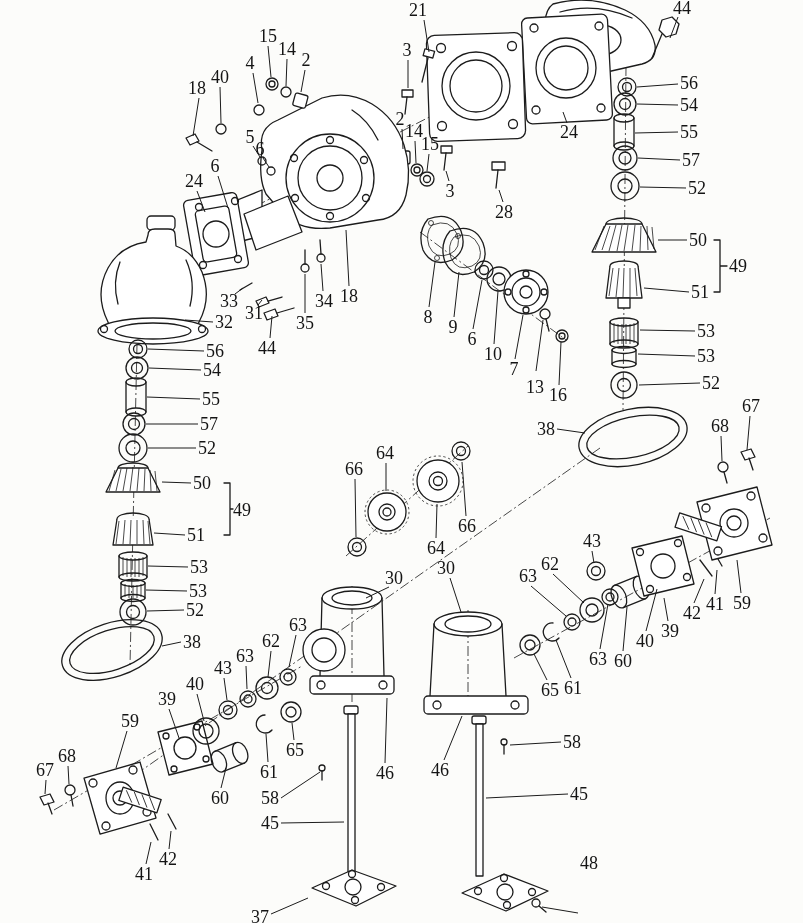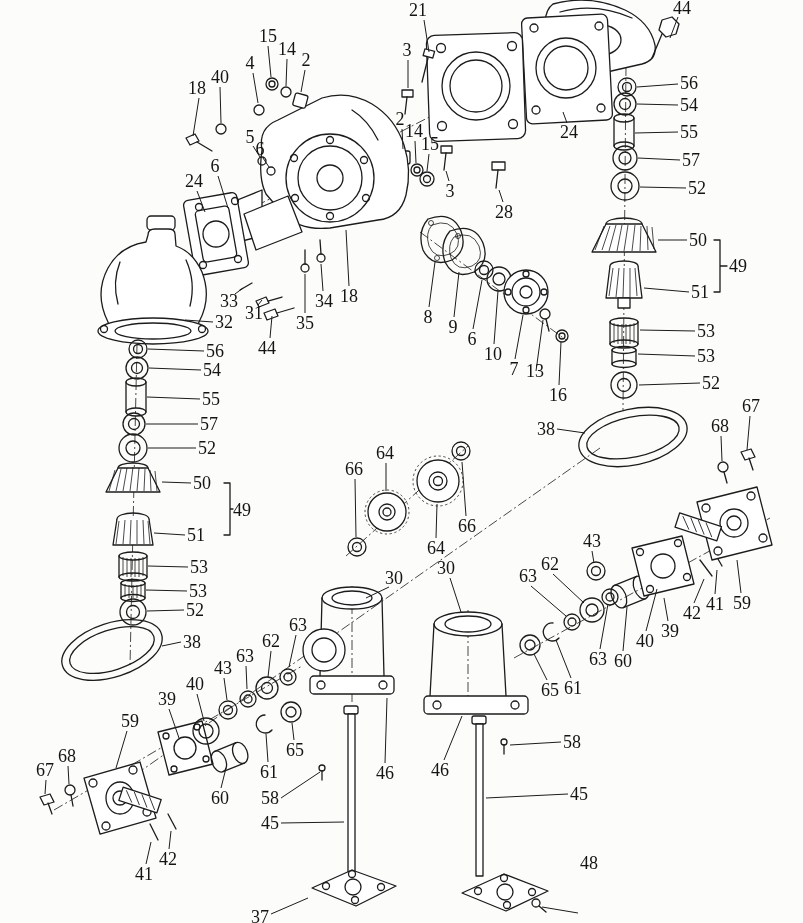--- a/index.html
+++ b/index.html
@@ -537,21 +537,21 @@
       <div class="part-label" style="left: 706px; top: 331px;">53</div>
       <div class="part-label" style="left: 706px; top: 356px;">53</div>
       <div class="part-label" style="left: 711px; top: 383px;">52</div>
       <div class="part-label" style="left: 546px; top: 429px;">38</div>
       <div class="part-label" style="left: 349px; top: 296px;">18</div>
       <div class="part-label" style="left: 428px; top: 317px;">8</div>
       <div class="part-label" style="left: 453px; top: 327px;">9</div>
       <div class="part-label" style="left: 472px; top: 339px;">6</div>
       <div class="part-label" style="left: 493px; top: 354px;">10</div>
       <div class="part-label" style="left: 514px; top: 369px;">7</div>
-      <div class="part-label" style="left: 535px; top: 371px;">13</div>
+      <div class="part-label" style="left: 535px; top: 387px;">13</div>
       <div class="part-label" style="left: 558px; top: 395px;">16</div>
       <div class="part-label" style="left: 229px; top: 301px;">33</div>
       <div class="part-label" style="left: 254px; top: 313px;">31</div>
       <div class="part-label" style="left: 224px; top: 322px;">32</div>
       <div class="part-label" style="left: 305px; top: 323px;">35</div>
       <div class="part-label" style="left: 324px; top: 301px;">34</div>
       <div class="part-label" style="left: 267px; top: 348px;">44</div>
       <div class="part-label" style="left: 215px; top: 351px;">56</div>
       <div class="part-label" style="left: 212px; top: 370px;">54</div>
       <div class="part-label" style="left: 211px; top: 399px;">55</div>

